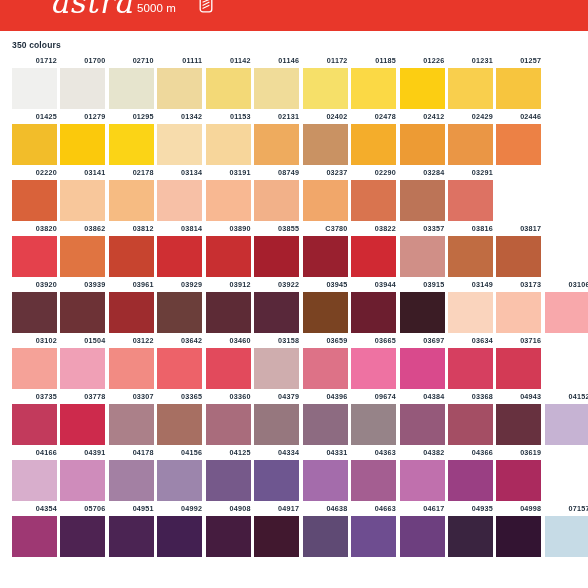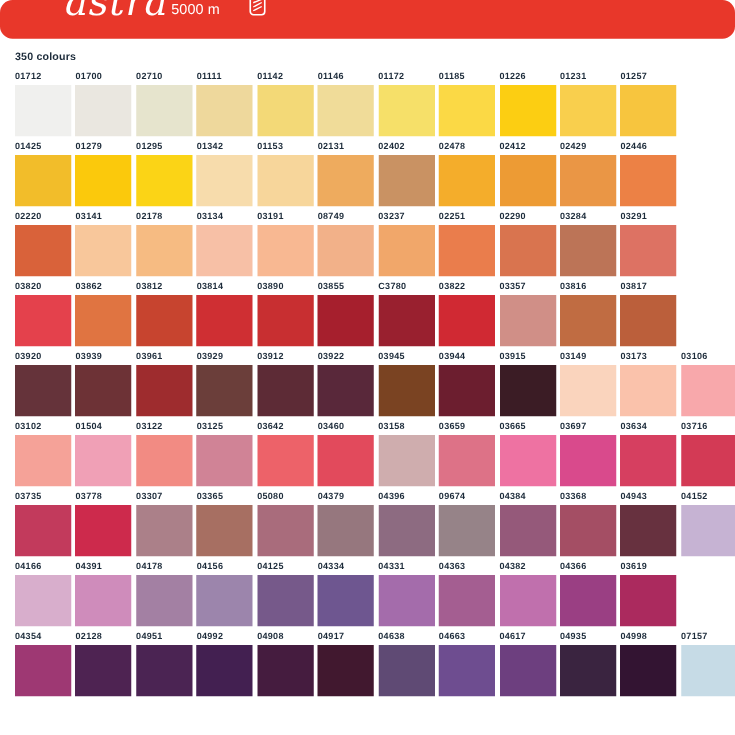--- a/index.html
+++ b/index.html
@@ -22,21 +22,20 @@
     height: 588px;
     background: #ffffff;
   }
 
   
   .header-band {
     position: relative;
     height: 31px;
     background: #e8372a;
     overflow: hidden;
-    border-radius: 10px;
   }
   .brand-script {
     position: absolute;
     left: 52px;
     top: -16px;
     font-family: "DejaVu Serif", serif;
     font-style: italic;
     font-size: 31px;
     color: #ffffff;
     letter-spacing: 0.5px;
@@ -82,20 +81,21 @@
     font-size: 8.5px;
     font-weight: bold;
     color: #1c2b3a;
     letter-spacing: 0.15px;
     padding-bottom: 3px;
   }
 
   
   .grid {
     padding: 0 11px 0 12px;
+    text-align: right;
   }
   .grid-row {
     display: flex;
     height: 56px;
     margin-bottom: 0px;
   }
   .cell {
     width: 45px;
     margin-right: 3.45px;
     display: flex;
@@ -259,24 +259,20 @@
         </div>
         <div class="cell">
           <div class="cell-code">08749</div>
           <div class="cell-swatch" style="background-color: rgb(242, 177, 137);"></div>
         </div>
         <div class="cell">
           <div class="cell-code">03237</div>
           <div class="cell-swatch" style="background-color: rgb(241, 167, 106);"></div>
         </div>
         <div class="cell">
-          <div class="cell-code">02251</div>
-          <div class="cell-swatch" style="background-color: rgb(234, 125, 76);"></div>
-        </div>
-        <div class="cell">
           <div class="cell-code">02290</div>
           <div class="cell-swatch" style="background-color: rgb(217, 116, 79);"></div>
         </div>
         <div class="cell">
           <div class="cell-code">03284</div>
           <div class="cell-swatch" style="background-color: rgb(188, 116, 87);"></div>
         </div>
         <div class="cell">
           <div class="cell-code">03291</div>
           <div class="cell-swatch" style="background-color: rgb(221, 114, 99);"></div>
@@ -385,24 +381,20 @@
         </div>
         <div class="cell">
           <div class="cell-code">01504</div>
           <div class="cell-swatch" style="background-color: rgb(240, 160, 182);"></div>
         </div>
         <div class="cell">
           <div class="cell-code">03122</div>
           <div class="cell-swatch" style="background-color: rgb(242, 139, 131);"></div>
         </div>
         <div class="cell">
-          <div class="cell-code">03125</div>
-          <div class="cell-swatch" style="background-color: rgb(208, 131, 150);"></div>
-        </div>
-        <div class="cell">
           <div class="cell-code">03642</div>
           <div class="cell-swatch" style="background-color: rgb(237, 98, 105);"></div>
         </div>
         <div class="cell">
           <div class="cell-code">03460</div>
           <div class="cell-swatch" style="background-color: rgb(226, 74, 92);"></div>
         </div>
         <div class="cell">
           <div class="cell-code">03158</div>
           <div class="cell-swatch" style="background-color: rgb(207, 173, 174);"></div>
@@ -439,21 +431,21 @@
         </div>
         <div class="cell">
           <div class="cell-code">03307</div>
           <div class="cell-swatch" style="background-color: rgb(171, 128, 137);"></div>
         </div>
         <div class="cell">
           <div class="cell-code">03365</div>
           <div class="cell-swatch" style="background-color: rgb(167, 111, 98);"></div>
         </div>
         <div class="cell">
-          <div class="cell-code">05080</div>
+          <div class="cell-code">03360</div>
           <div class="cell-swatch" style="background-color: rgb(169, 108, 124);"></div>
         </div>
         <div class="cell">
           <div class="cell-code">04379</div>
           <div class="cell-swatch" style="background-color: rgb(150, 119, 126);"></div>
         </div>
         <div class="cell">
           <div class="cell-code">04396</div>
           <div class="cell-swatch" style="background-color: rgb(141, 107, 129);"></div>
         </div>
@@ -523,21 +515,21 @@
           <div class="cell-code">03619</div>
           <div class="cell-swatch" style="background-color: rgb(171, 42, 94);"></div>
         </div>
       </div>
       <div class="grid-row">
         <div class="cell">
           <div class="cell-code">04354</div>
           <div class="cell-swatch" style="background-color: rgb(158, 56, 115);"></div>
         </div>
         <div class="cell">
-          <div class="cell-code">02128</div>
+          <div class="cell-code">05706</div>
           <div class="cell-swatch" style="background-color: rgb(78, 35, 82);"></div>
         </div>
         <div class="cell">
           <div class="cell-code">04951</div>
           <div class="cell-swatch" style="background-color: rgb(75, 36, 83);"></div>
         </div>
         <div class="cell">
           <div class="cell-code">04992</div>
           <div class="cell-swatch" style="background-color: rgb(67, 32, 81);"></div>
         </div>

